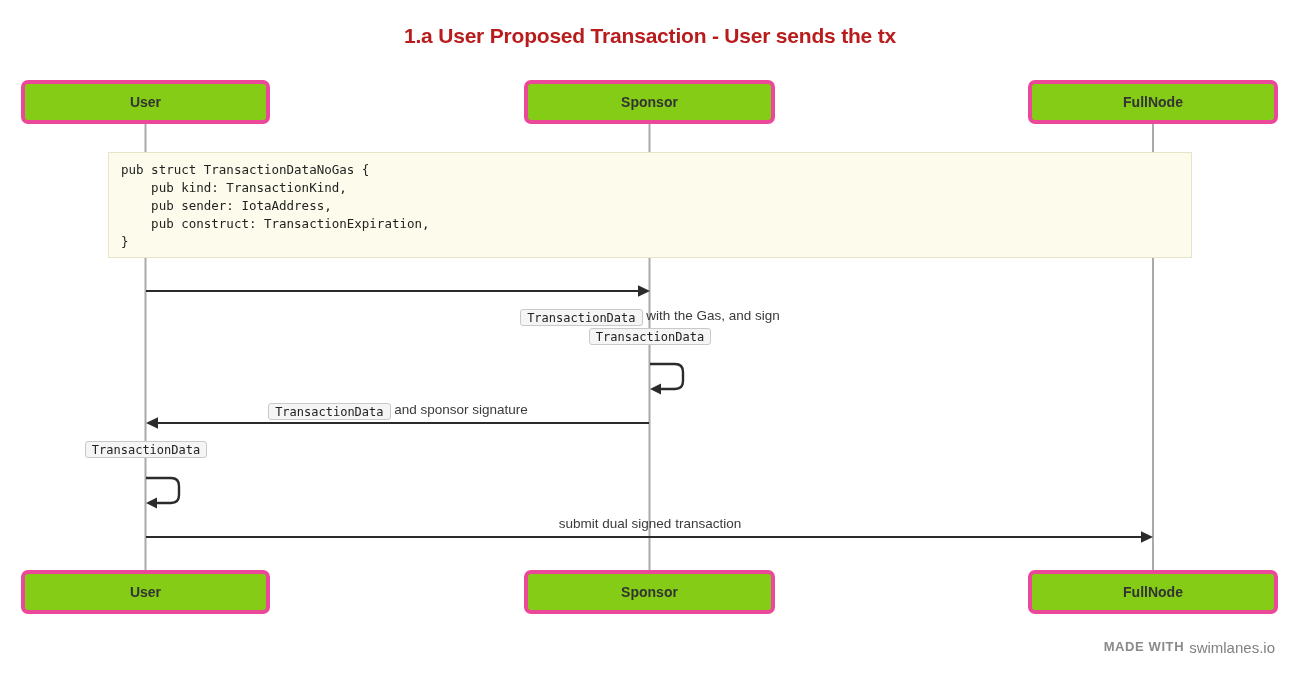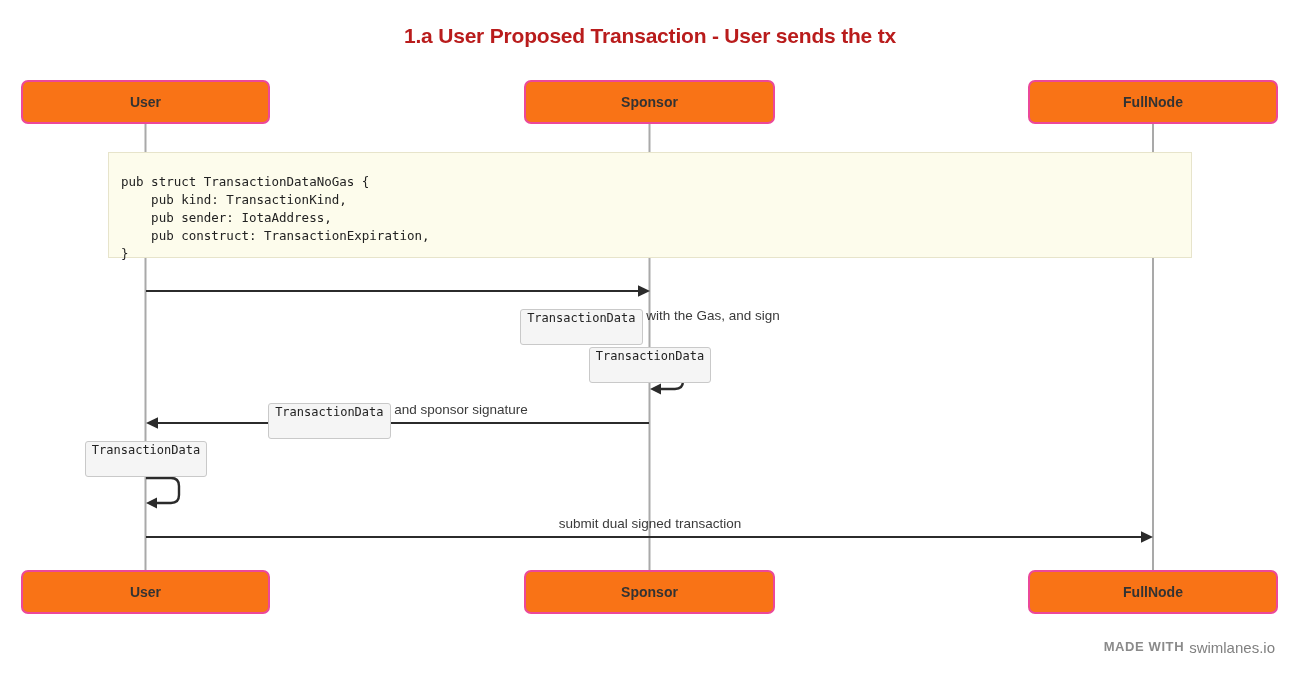--- a/index.html
+++ b/index.html
@@ -7,40 +7,40 @@
     position:relative;width:1300px;height:676px;background:#ffffff;overflow:hidden;
     font-family:"Liberation Sans",sans-serif;color:#333;
   }
   .abs{position:absolute;}
   .title{
     left:0;top:24px;width:1300px;text-align:center;
     font-size:21px;font-weight:700;color:#b91c1c;letter-spacing:-0.2px;
   }
   svg.layer{position:absolute;left:0;top:0;}
   .actor-box{
-    position:absolute;width:249px;height:44px;background:#f97316;
-    border:2px solid #ec4899;border-radius:7px;
+    position:absolute;width:249px;height:44px;background:#84cc16;
+    border:4px solid #ec4899;border-radius:7px;
     display:flex;align-items:center;justify-content:center;
     font-size:14px;font-weight:700;color:#333;box-sizing:border-box;
   }
   .note{
     position:absolute;left:108px;top:152px;width:1084px;height:106px;box-sizing:border-box;
-    background:#fdfcec;border:1px solid #e7e4cb;padding:20px 0 0 12px;
+    background:#fdfcec;border:1px solid #e7e4cb;padding:8px 0 0 12px;
   }
   .note .code-line{
     font-family:"DejaVu Sans Mono","Liberation Mono",monospace;
     font-size:12.5px;line-height:18px;color:#222;white-space:pre;
   }
   .msg-label{
     position:absolute;font-size:13.5px;color:#3a3a3a;text-align:center;line-height:18px;
   }
   .chip{
     display:inline-block;font-family:"DejaVu Sans Mono","Liberation Mono",monospace;
     font-size:12px;line-height:14px;color:#222;background:#f5f5f5;
-    border:1px solid #c9c9c9;border-radius:3px;padding:1px 6px 19px 6px;
+    border:1px solid #c9c9c9;border-radius:3px;padding:1px 6px 0 6px;
     vertical-align:-2px;
   }
   .bold{font-weight:700;color:#222;}
   .footer{
     position:absolute;right:25px;top:639px;color:#8a8a8a;white-space:nowrap;
   }
   .footer .made{font-size:13px;font-weight:700;letter-spacing:0.6px;vertical-align:2px;margin-right:5px;}
   .footer .brand{font-size:15px;font-weight:400;color:#808080;}
 </style>
 </head>

